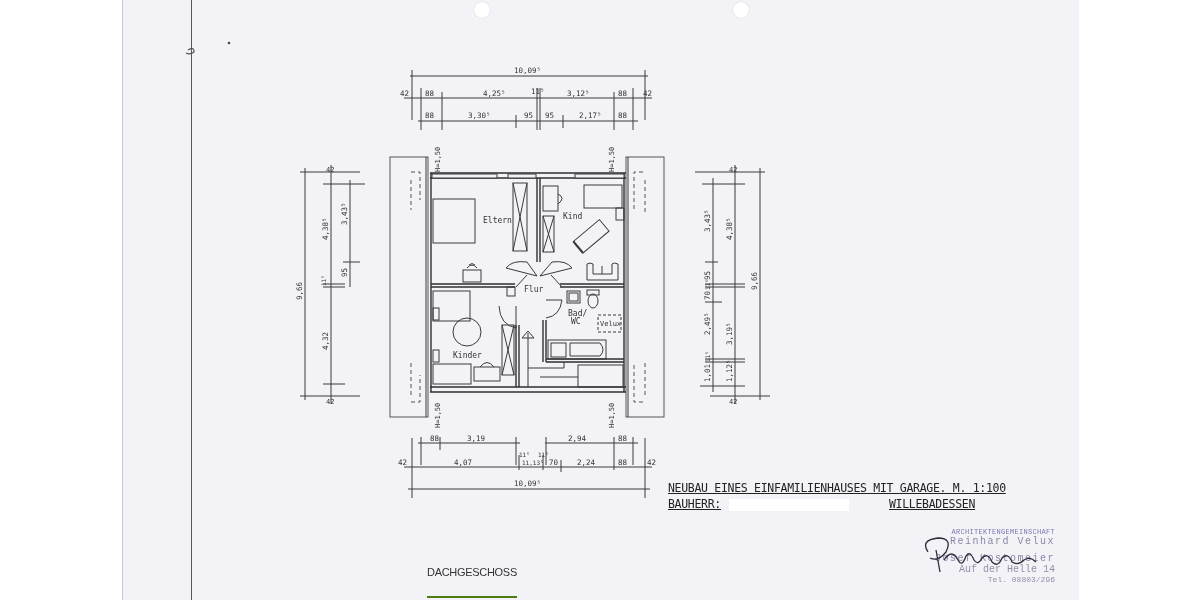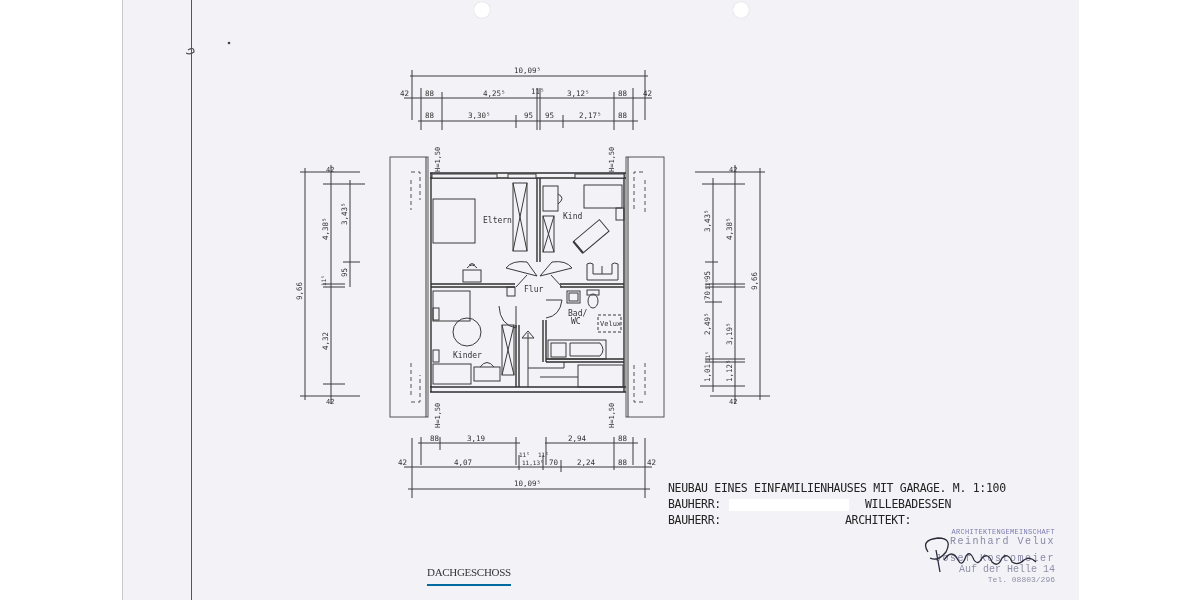--- a/index.html
+++ b/index.html
@@ -2,24 +2,24 @@
 <html><head>
   <meta charset="utf-8">
   <style>
     html, body { margin: 0; padding: 0; background: #ffffff; }
     body { width: 1200px; height: 600px; position: relative; overflow: hidden; font-family: "Liberation Sans", sans-serif; }
     .sheet { position: absolute; left: 122px; top: 0; width: 956px; height: 600px; background: #f3f3f7; border-left: 1px solid #c8c8cc; }
     .sheet-line { position: absolute; left: 68px; top: 0; width: 1px; height: 600px; background: #55555a; }
     .punch { position: absolute; width: 16px; height: 16px; border-radius: 50%; background: #ffffff; top: 2px; box-shadow: 0 0 1px #bbb; }
     svg.plan { position: absolute; left: 0; top: 0; }
     svg text { font-family: "DejaVu Sans Mono", monospace; fill: #333; }
-    .title-block { position: absolute; left: 668px; top: 480px; font-family: "DejaVu Sans Mono", monospace; font-size: 11.5px; color: #222; line-height: 16px; letter-spacing: -0.3px; }
+    .title-block { position: absolute; left: 668px; top: 480px; font-family: "DejaVu Sans Mono", monospace; font-size: 11.5px; color: #222; line-height: 16px; letter-spacing: -0.3px; text-decoration: underline; }
     .title-block div { white-space: pre; }
     .redact { display: inline-block; width: 120px; height: 12px; background: #ffffff; vertical-align: middle; margin: 0 8px; }
-    .sheet-name { position: absolute; left: 427px; top: 566px; font-family: Liberation Serif, serif; font-size: 11px; color: #333; border-bottom: 2px solid #0369a1; padding-bottom: 6px; letter-spacing: -0.3px; }
+    .sheet-name { position: absolute; left: 427px; top: 566px; font-family: Liberation Sans, sans-serif; font-size: 11px; color: #333; border-bottom: 2px solid #4d7c0f; padding-bottom: 18px; letter-spacing: -0.3px; }
     .stamp { position: absolute; left: 925px; top: 528px; width: 130px; font-family: Liberation Mono, monospace; color: #7a7ab0; text-align: right; }
     .stamp .s1 { font-size: 7px; letter-spacing: 0.3px; }
     .stamp .s2 { font-size: 10px; color: #8888a8; letter-spacing: 1.5px; }
     .stamp .s3 { font-size: 10px; color: #8888a8; letter-spacing: 1.5px; margin-top: 6px; }
     .stamp .s4 { font-size: 10px; color: #9090a8; }
     .stamp .s5 { font-size: 8px; color: #9090a8; }
     .signature { position: absolute; left: 918px; top: 530px; }
   </style>
 </head>
 <body>
@@ -268,22 +268,21 @@
     <text x="453" y="358">Kinder</text>
     <text x="600" y="326" font-size="7">Velux</text>
   </g>
 
   <path d="M188 50 Q194 46 194 52 Q190 55 186 53" stroke="#555" fill="none" stroke-width="1.2"></path>
   <circle cx="229" cy="43" r="1.3" fill="#444"></circle>
 </svg>
 
 <div class="title-block">
   <div>NEUBAU EINES EINFAMILIENHAUSES MIT GARAGE. M. 1:100</div>
-  <div><span>BAUHERR:</span><span class="redact"></span><span style="margin-left:8px">WILLEBADESSEN</span></div>
-  <div><span>BAUHERR:</span><span style="display:inline-block;width:124px"></span><span>ARCHITEKT:</span></div>
+  <div><span>BAUHERR:</span><span class="redact"></span><span style="margin-left:32px">WILLEBADESSEN</span></div>
 </div>
 
 <div class="sheet-name">DACHGESCHOSS</div>
 
 <div class="stamp">
   <div class="s1">ARCHITEKTENGEMEINSCHAFT</div>
   <div class="s2">Reinhard Velux</div>
   <div class="s3">Josef Kostomeier</div>
   <div class="s4">Auf der Helle 14</div>
   <div class="s5">Tel. 08803/296</div>

